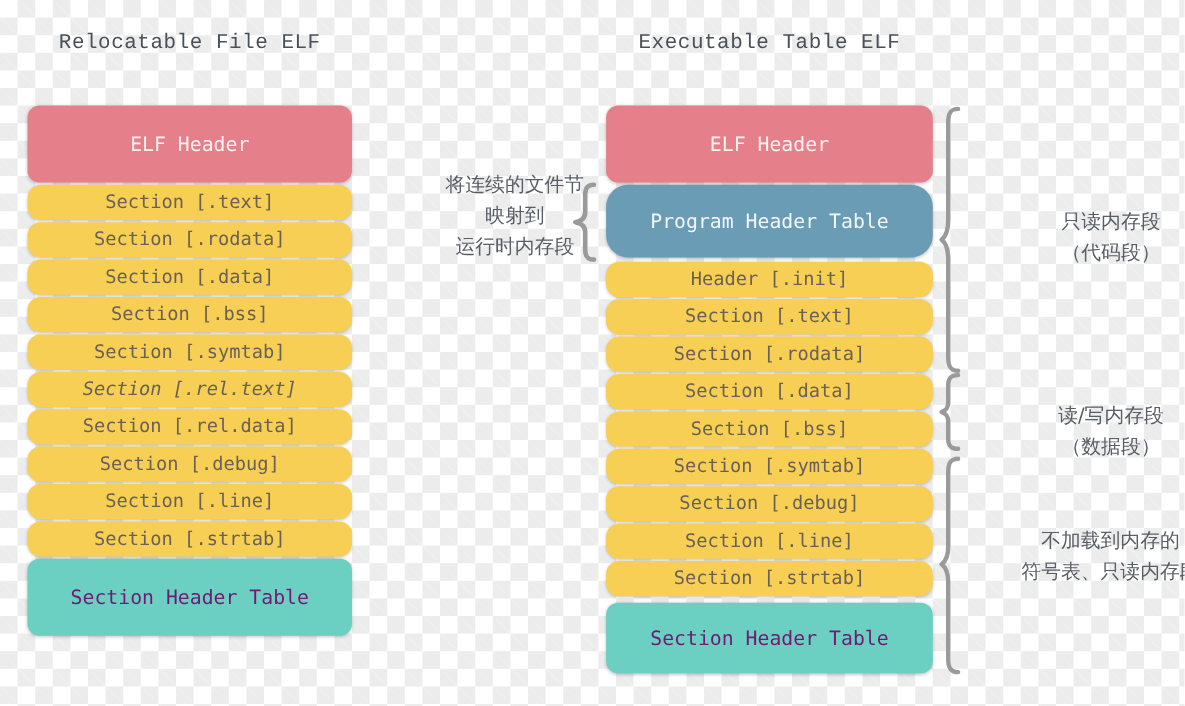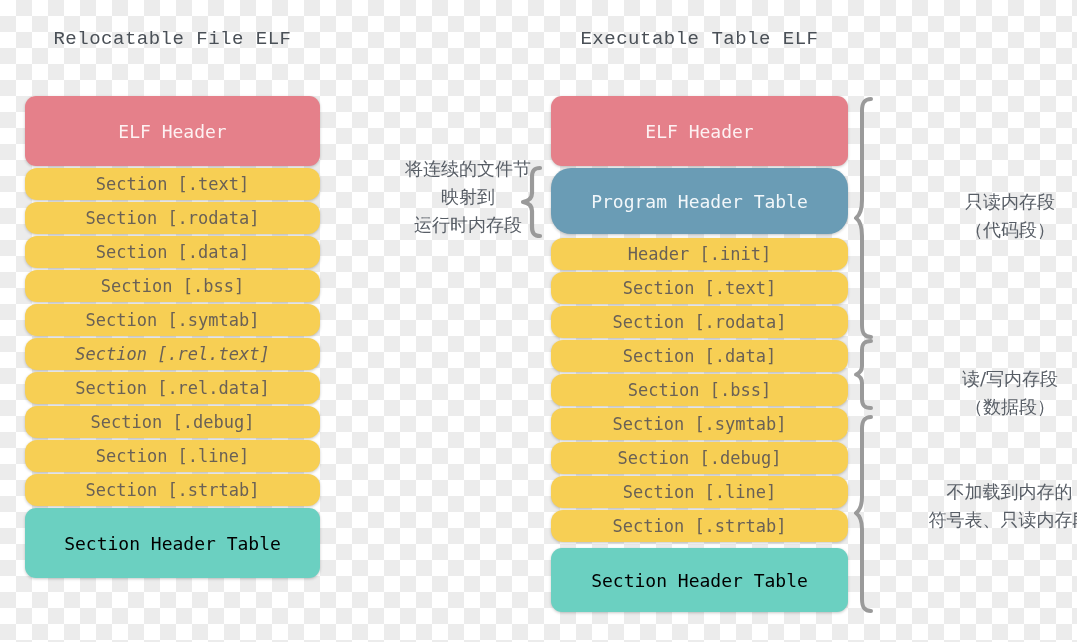--- a/index.html
+++ b/index.html
@@ -60,21 +60,21 @@
     border-radius: 20px;
   }
   .block.section {
     background: #f7cf54;
     color: #6a6156;
     font-size: 17px;
     border-radius: 12px;
   }
   .block.sht {
     background: #6bd0c1;
-    color: #000000;
+    color: #701a75;
     font-size: 18px;
     border-radius: 11px;
   }
 
   .cn-note {
     position: absolute;
     font-family: "DejaVu Sans", "Liberation Sans", sans-serif;
     font-size: 18px;
     line-height: 1.55;
     color: #585e66;

